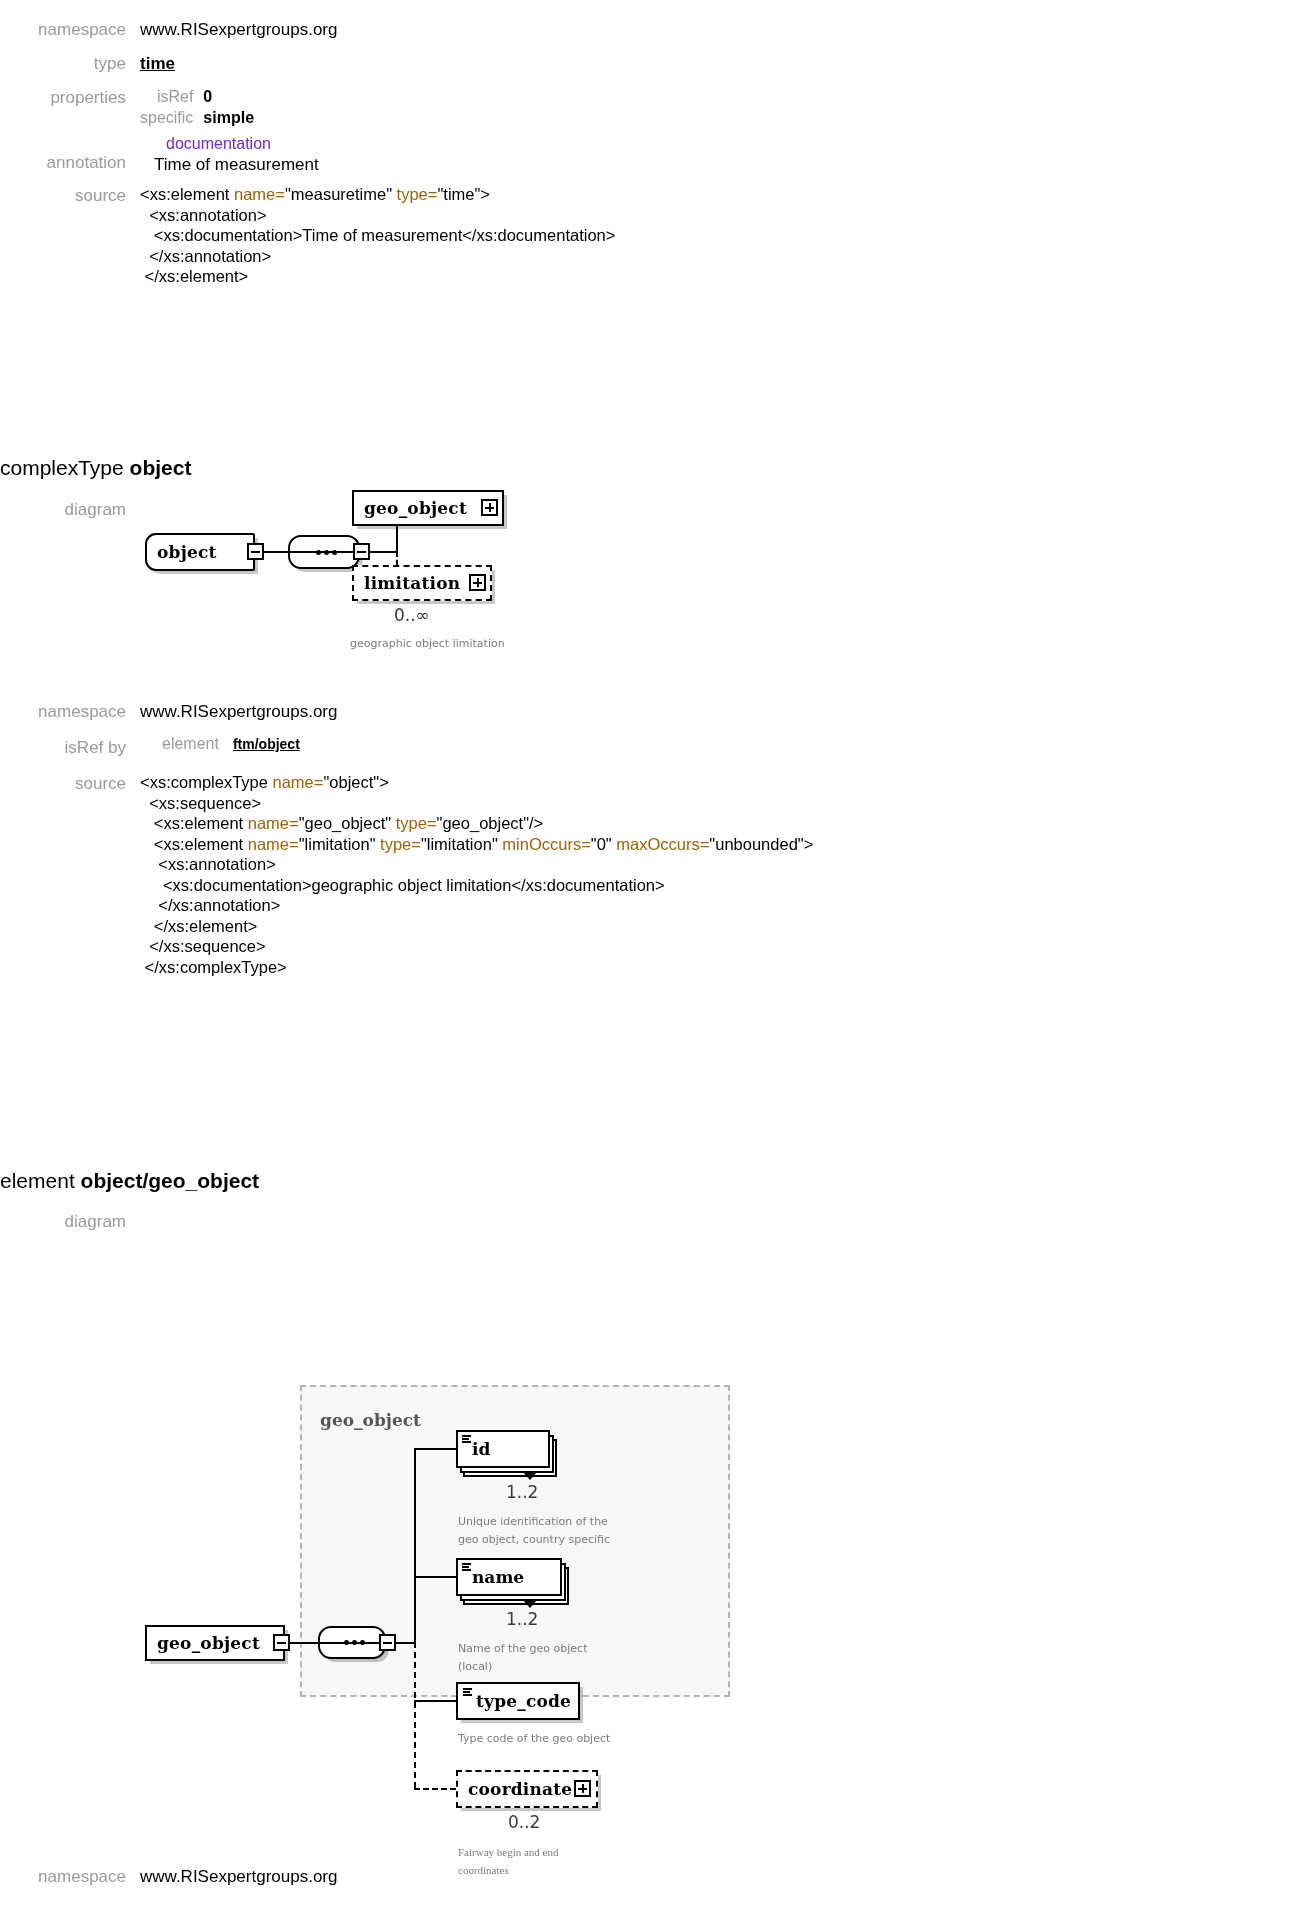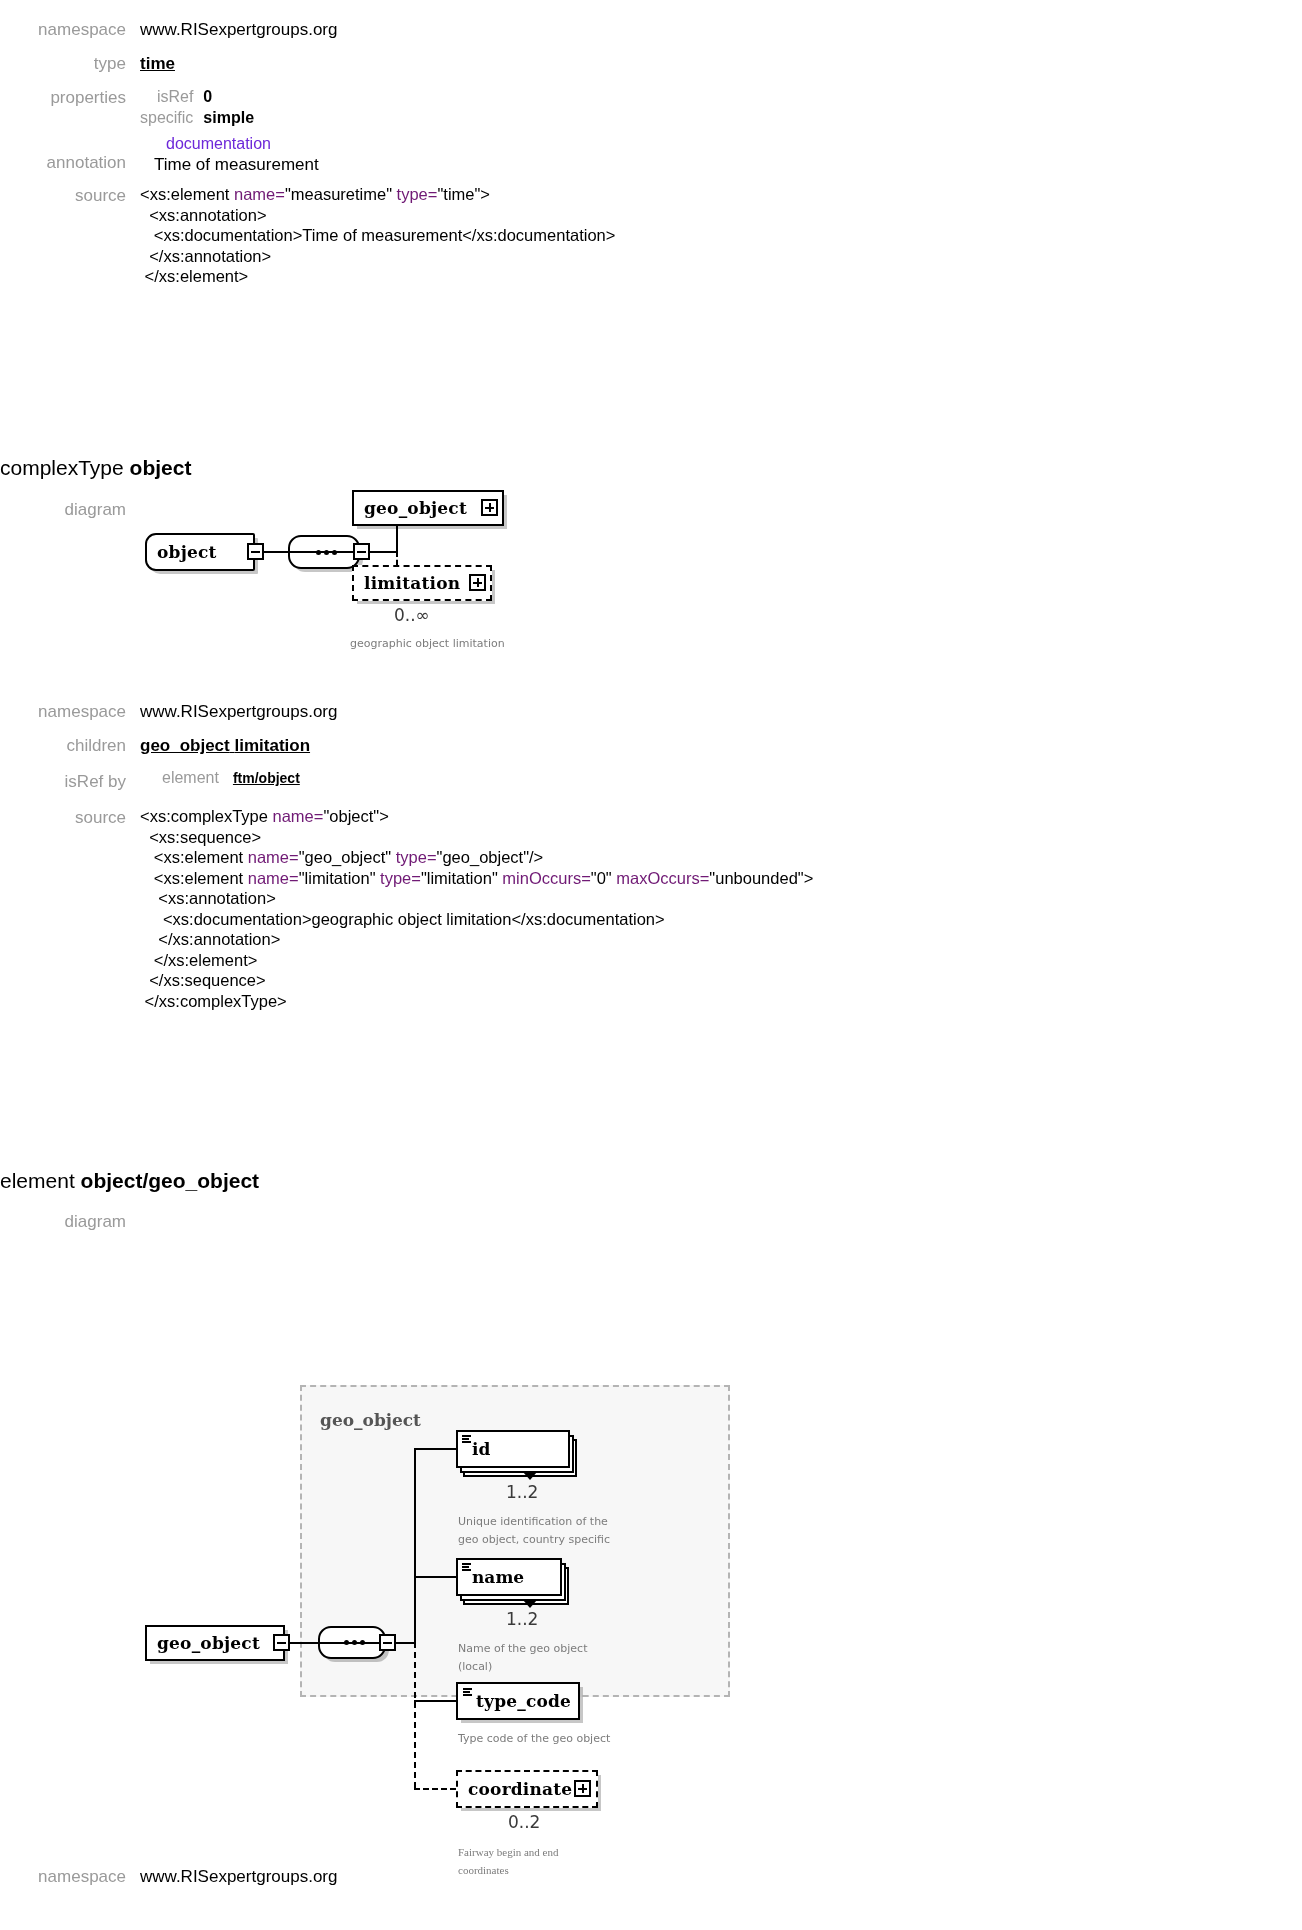--- a/index.html
+++ b/index.html
@@ -63,21 +63,21 @@
     white-space: nowrap;
   }
 
   
   .src {
     font-size: 16.5px;
     line-height: 20.5px;
     color: #000;
     white-space: pre;
   }
-  .src .attr { color: #701a75; }
+  .src .attr { color: #a16207; }
 
   
   .section-head {
     font-size: 21px;
     line-height: 26px;
     color: #000;
     margin: 0;
   }
   .section-head .kind { font-weight: normal; }
   .section-head .nm { font-weight: bold; }
@@ -362,26 +362,20 @@
   <div class="cap" style="left:210px; top:140px;">geographic object limitation</div>
 </div>
 
 <div class="abs" style="left:0px; top:700px; width:900px;">
 
   <div class="prop-row">
     <div class="prop-label">namespace</div>
     <div class="prop-value">www.RISexpertgroups.org</div>
   </div>
 
-  <div class="prop-row" style="margin-top:10px;">
-    <div class="prop-label">children</div>
-    <div class="prop-value">
-      <span class="link-u">geo_object</span><span class="link-u">&nbsp;</span><span class="link-u">limitation</span>
-    </div>
-  </div>
 
   <div class="prop-row" style="margin-top:8px;">
     <div class="prop-label" style="padding-top:4px;">isRef by</div>
     <div style="display:flex; gap:14px; padding-left:22px;">
       <span style="color:#9a9a9a;font-size:16px;line-height:24px;">element</span>
       <span class="link-u" style="font-size:14px;line-height:24px;">ftm/object</span>
     </div>
   </div>
 
   <div class="prop-row" style="margin-top:12px;">
@@ -432,21 +426,21 @@
 
   <div class="ln h" style="left:274px; top:68px; width:42px;"></div>
 
   <div class="ln h" style="left:274px; top:196px; width:42px;"></div>
 
   <div class="ln h" style="left:274px; top:320px; width:42px;"></div>
 
   <div class="ln dash-v" style="left:274px; top:262px; height:146px;"></div>
   <div class="ln dash-h" style="left:274px; top:408px; width:42px;"></div>
 
-  <div class="stack" style="left:316px; top:50px; width:114px; height:38px;">
+  <div class="stack" style="left:316px; top:50px; width:94px; height:38px;">
     <div class="sh2"></div>
     <div class="sh1"></div>
     <div class="front">
       <span class="tline">
           <i></i>
           <i></i>
           <i></i>
         </span>
       <span>id</span>
     </div>

